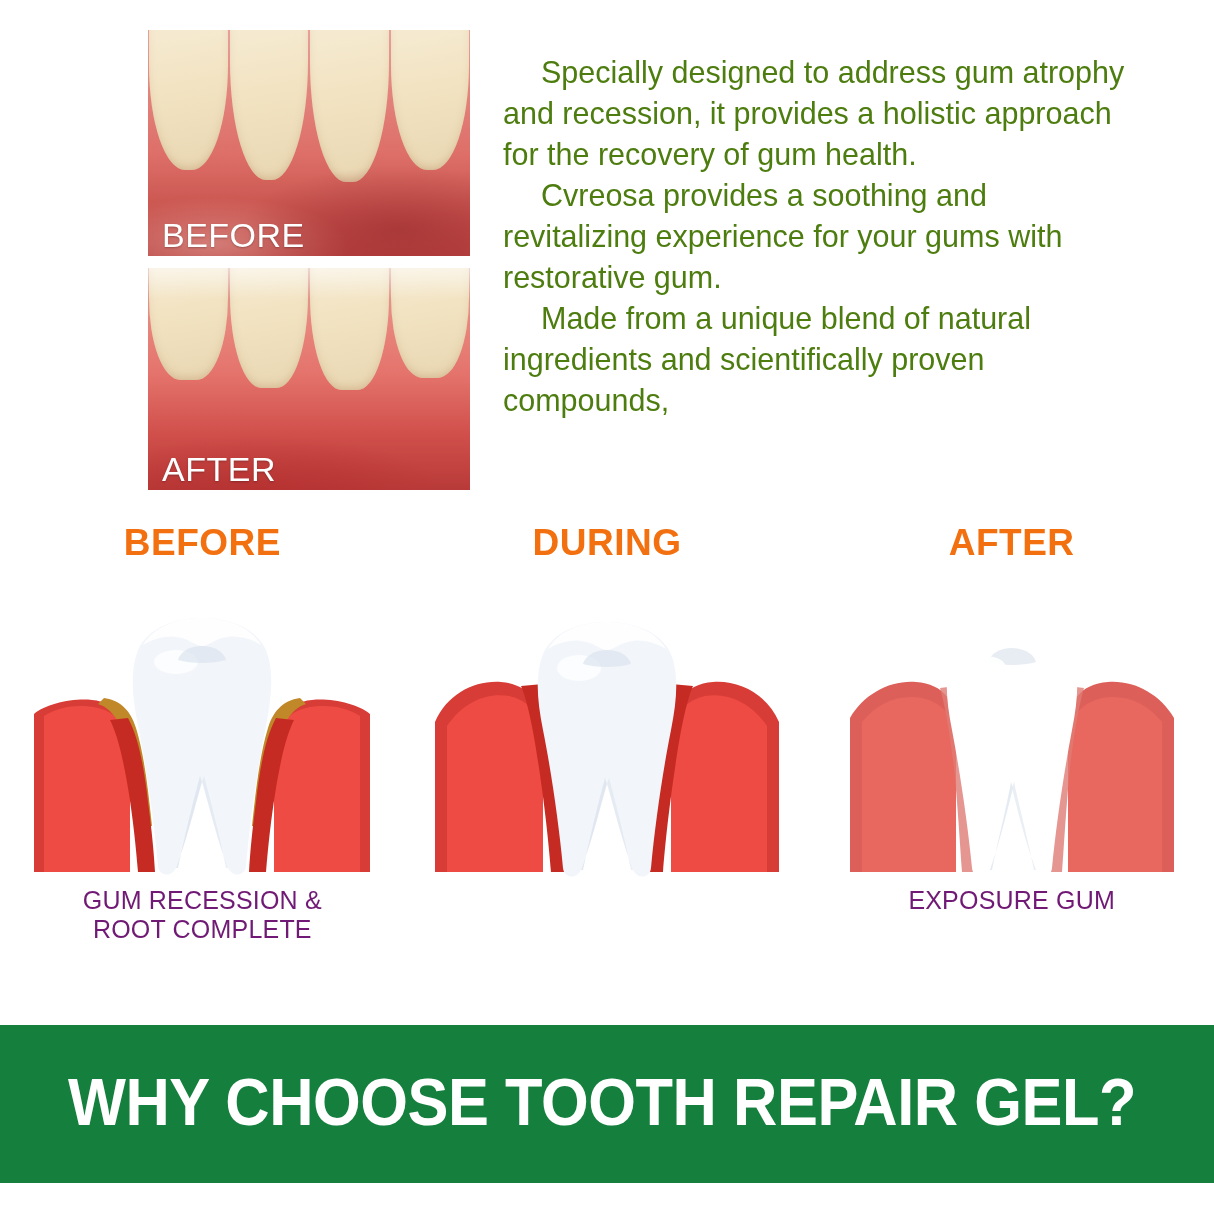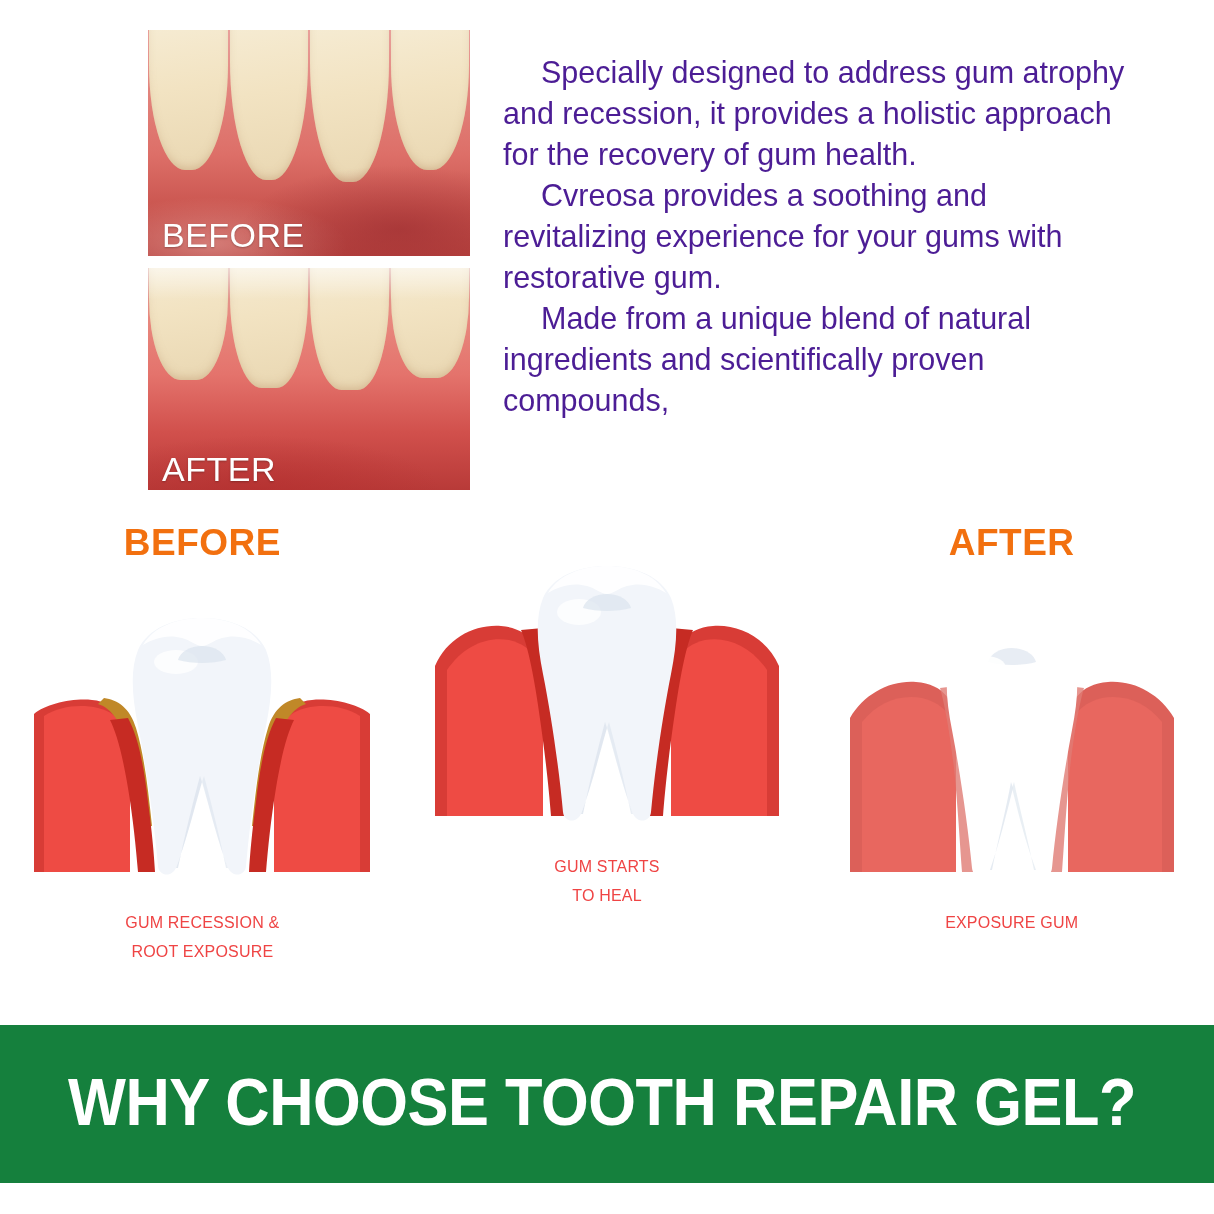--- a/index.html
+++ b/index.html
@@ -55,21 +55,21 @@
     margin: 0 1px;
     background: linear-gradient(170deg,#f6ecd4 0%,#f2e3c2 45%,#e9d7b2 100%);
     box-shadow: inset 0 -6px 10px -4px rgba(190,150,110,.5);
   }
 
   #intro-text {
     position: absolute;
     left: 503px;
     top: 52px;
     width: 625px;
-    color: #4c1d95;
+    color: #4d7c0f;
     font-size: 30.5px;
     line-height: 41px;
   }
   #intro-text p { margin: 0; text-indent: 38px; }
 
   
   #stages {
     position: absolute;
     left: 0; top: 520px;
     width: 1214px;
@@ -91,24 +91,23 @@
   }
   .diagram-wrap {
     position: relative;
     width: 352px;
     height: 310px;
     margin: 0 auto;
   }
   .diagram-wrap svg { display: block; width: 352px; height: 310px; }
   .stage-caption {
     text-align: center;
-    color: #ef4444;
-    font-size: 16px;
+    color: #701a75;
+    font-size: 25px;
     line-height: 29px;
-    margin-top: 22px;
     letter-spacing: 0.2px;
   }
 
   
   #banner {
     position: absolute;
     left: 0;
     top: 1025px;
     width: 1214px;
     height: 158px;
@@ -201,25 +200,26 @@
         <path d="M176 42 C152 42 128 50 117 69 C128 62 142 58 156 62 C164 64 170 70 176 70 C182 70 188 64 196 62 C210 58 224 62 235 69 C224 50 200 42 176 42 Z" fill="#FFFFFF" opacity=".9"></path>
         <ellipse cx="150" cy="86" rx="22" ry="12" fill="#FFFFFF" opacity=".75"></ellipse>
         <path d="M176 70 C188 70 198 76 200 84 C186 88 166 88 152 84 C154 76 164 70 176 70 Z" fill="#DCE4EE" opacity=".7"></path>
 
         <path d="M152 292 C158 262 166 230 174 200 L176 206 C168 234 160 266 150 292 Z" fill="#DCE4EE" opacity=".8"></path>
         <path d="M200 292 C194 262 186 230 178 200 L176 206 C184 234 192 266 202 292 Z" fill="#DCE4EE" opacity=".6"></path>
       </svg>
     </div>
     <div class="stage-caption">
       <div>GUM RECESSION &amp;</div>
-      <div>ROOT EXPOSURE</div>
+      <div>ROOT COMPLETE</div>
     </div>
   </div>
 
   <div class="stage">
+    <div class="stage-title">DURING</div>
     <div class="diagram-wrap">
       <svg viewBox="0 0 352 310" xmlns="http://www.w3.org/2000/svg">
         <path d="M4 146 C16 118 44 104 70 106 C98 108 112 128 112 156 L112 296 L4 296 Z" fill="#D83C36"></path>
         <path d="M16 150 C32 126 56 116 78 120 C104 126 112 146 112 170 L112 296 L16 296 Z" fill="#EE4B44"></path>
         <path d="M348 146 C336 118 308 104 282 106 C254 108 240 128 240 156 L240 296 L348 296 Z" fill="#D83C36"></path>
         <path d="M336 150 C320 126 296 116 274 120 C248 126 240 146 240 170 L240 296 L336 296 Z" fill="#EE4B44"></path>
 
         <path d="M112 108 C122 130 128 170 132 214 C136 256 138 282 139 296 L120 296 C118 270 114 232 108 192 C102 150 96 124 90 110 Z" fill="#C62B23"></path>
         <path d="M240 108 C230 130 224 170 220 214 C216 256 214 282 213 296 L232 296 C234 270 238 232 244 192 C250 150 256 124 262 110 Z" fill="#C62B23"></path>
 
@@ -234,24 +234,20 @@
                  C224 248 232 194 240 154
                  C246 124 248 98 240 78
                  C230 56 204 46 176 46 Z" fill="#F2F5FA"></path>
         <path d="M176 46 C152 46 128 54 117 73 C128 66 142 62 156 66 C164 68 170 74 176 74 C182 74 188 68 196 66 C210 62 224 66 235 73 C224 54 200 46 176 46 Z" fill="#FFFFFF" opacity=".9"></path>
         <ellipse cx="148" cy="92" rx="22" ry="13" fill="#FFFFFF" opacity=".75"></ellipse>
         <path d="M176 74 C188 74 198 80 200 88 C186 92 166 92 152 88 C154 80 164 74 176 74 Z" fill="#DCE4EE" opacity=".7"></path>
         <path d="M152 294 C158 264 166 232 174 202 L176 208 C168 236 160 268 150 294 Z" fill="#DCE4EE" opacity=".8"></path>
         <path d="M200 294 C194 264 186 232 178 202 L176 208 C184 236 192 268 202 294 Z" fill="#DCE4EE" opacity=".6"></path>
       </svg>
     </div>
-    <div class="stage-caption">
-      <div>GUM STARTS</div>
-      <div>TO HEAL</div>
-    </div>
   </div>
 
   <div class="stage">
     <div class="stage-title">AFTER</div>
     <div class="diagram-wrap">
       <svg viewBox="0 0 352 310" xmlns="http://www.w3.org/2000/svg">
         <path d="M14 142 C28 118 54 104 80 106 C108 108 120 126 120 152 L120 296 L14 296 Z" fill="#DC6059"></path>
         <path d="M26 146 C42 126 64 118 86 122 C110 128 120 144 120 166 L120 296 L26 296 Z" fill="#E8675F"></path>
         <path d="M338 142 C324 118 298 104 272 106 C244 108 232 126 232 152 L232 296 L338 296 Z" fill="#DC6059"></path>
         <path d="M326 146 C310 126 288 118 266 122 C242 128 232 144 232 166 L232 296 L326 296 Z" fill="#E8675F"></path>

